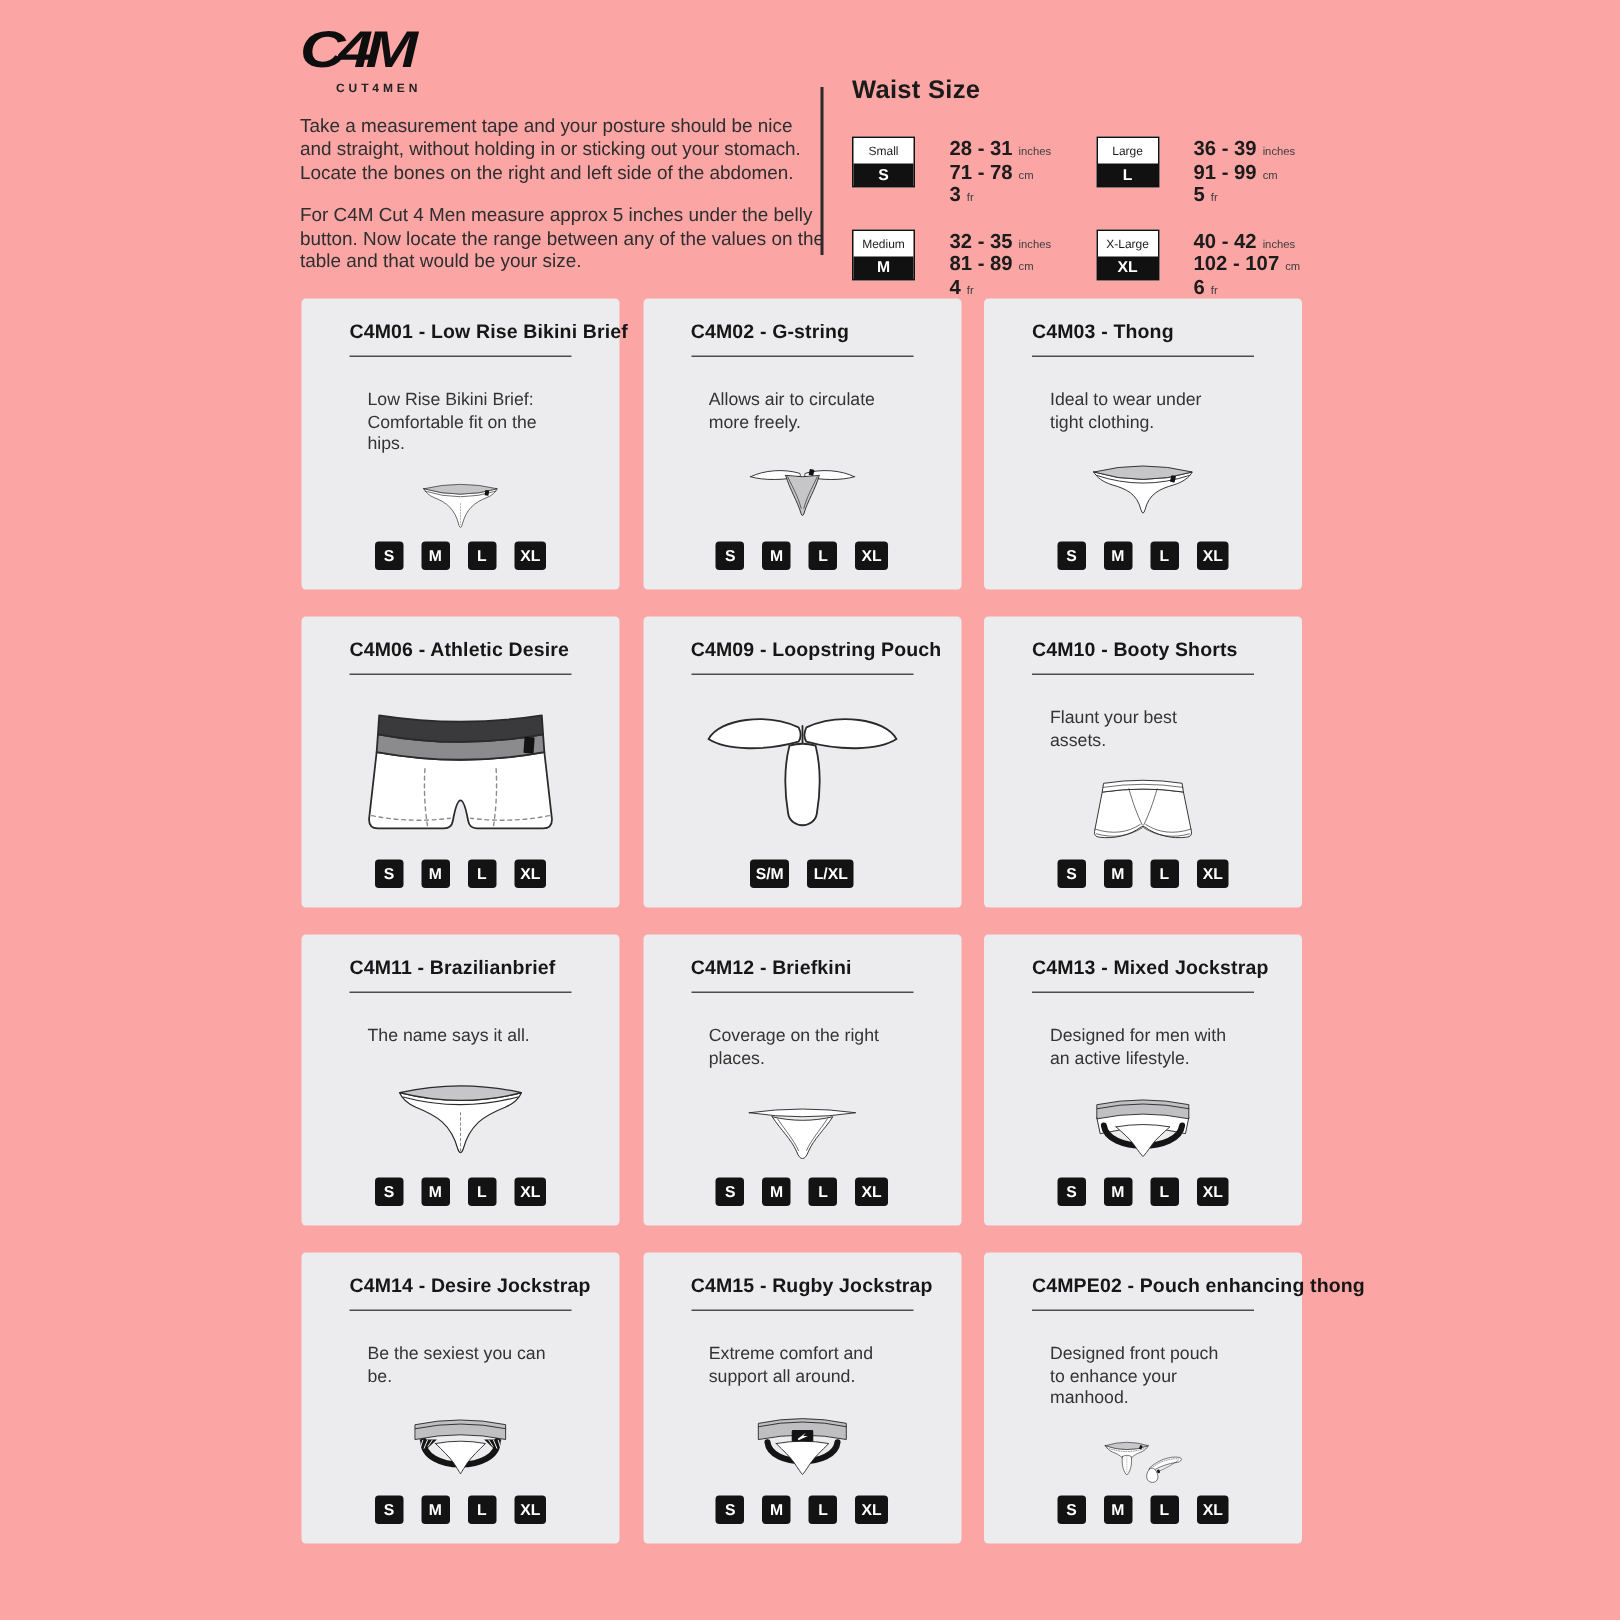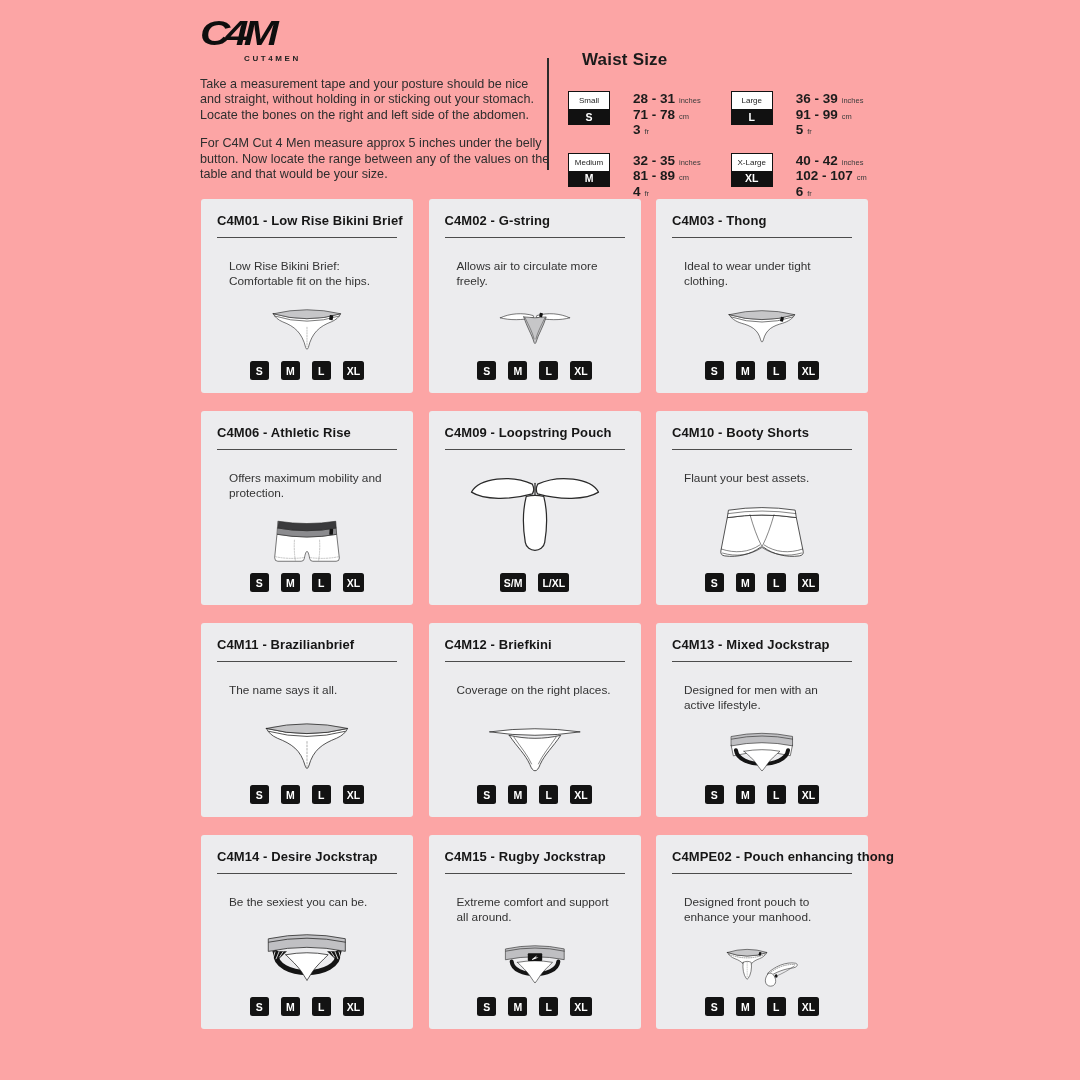--- a/index.html
+++ b/index.html
@@ -1,41 +1,41 @@
 <!DOCTYPE html>
 <html><head>
 <meta charset="utf-8">
 <style>
   html,body{margin:0;padding:0;background:#fff}
   .page{position:relative;width:1080px;height:1080px;background:#fca5a5;font-family:"Liberation Sans",sans-serif;overflow:hidden}
 
   
   .logo{position:absolute;left:200px;top:16px}
   .logo-text{font-size:42px;font-weight:800;font-style:italic;letter-spacing:-5px;color:#0e0e0e;line-height:1;transform:scaleY(.82);transform-origin:left top}
-  .logo-sub{font-size:8px;letter-spacing:2.6px;color:#222;margin:-4px 0 0 44px;font-weight:600}
+  .logo-sub{font-size:8px;letter-spacing:2.6px;color:#222;margin:-4px 0 0 24px;font-weight:600}
   .intro{position:absolute;left:200px;top:77px;width:352px;font-size:12.6px;line-height:15.4px;color:#2e2e2e}
   .intro p{margin:0 0 13px}
   .vdivider{position:absolute;left:547px;top:58px;width:2px;height:112px;background:#2b2b2b}
 
   
   .waist{position:absolute;left:568px;top:50px}
-  .waist-title{font-size:17px;font-weight:600;color:#1b1b1b;margin:0 14px 21px;letter-spacing:.2px}
+  .waist-title{font-size:17px;font-weight:600;color:#1b1b1b;margin:0 0 21px;letter-spacing:.2px}
   .waist-grid{display:grid;grid-template-rows:repeat(2,auto);grid-auto-flow:column;column-gap:30px;row-gap:13px}
   .ws-entry{display:flex;gap:23px}
   .ws-box{width:42px;height:34px;border:1.6px solid #111;display:flex;flex-direction:column;box-sizing:border-box;background:#fff}
   .ws-box-top{flex:1;display:flex;align-items:center;justify-content:center;font-size:8px;color:#1c1c1c}
   .ws-box-bottom{height:15px;background:#111;color:#fff;font-size:10.5px;font-weight:700;display:flex;align-items:center;justify-content:center}
   .ws-lines{display:flex;flex-direction:column;justify-content:space-between;padding:1px 0}
   .ws-line{display:flex;align-items:baseline;gap:4px;line-height:13.5px}
   .ws-num{font-size:13.5px;font-weight:600;color:#1c1c1c}
   .ws-unit{font-size:7.5px;color:#3c3c3c}
 
   
   .grid{position:absolute;left:201px;top:199px;display:grid;grid-template-columns:repeat(3,212px);grid-auto-rows:194px;column-gap:15.5px;row-gap:18px}
-  .card{background:#ececee;border-radius:3px;padding:14px 16px 13px;box-sizing:border-box;display:flex;flex-direction:column}
+  .card{background:#ececee;border-radius:3px;padding:14px 32px 13px;box-sizing:border-box;display:flex;flex-direction:column}
   .card-title{font-size:13px;font-weight:700;color:#161616;margin:0;letter-spacing:.1px;white-space:nowrap}
   .card-rule{height:1px;background:#4c4c4c;margin:9px 0}
   .card-desc{font-size:11.8px;line-height:14.5px;color:#333;margin:12px}
   .card-art{flex:1;min-height:0;display:flex;align-items:center;justify-content:center;padding:3px 0 5px}
   .card-art svg{max-height:100%}
   .card-sizes{display:flex;justify-content:center;gap:12px}
   .badge{min-width:19px;height:19px;padding:0 4px;background:#131313;color:#fff;font-size:10.5px;font-weight:700;display:flex;align-items:center;justify-content:center;border-radius:2.5px;box-sizing:border-box}
 </style>
 </head>
 <body>
@@ -210,23 +210,22 @@
       </div>
       <div class="card-sizes">
         <span class="badge">S</span>
         <span class="badge">M</span>
         <span class="badge">L</span>
         <span class="badge">XL</span>
       </div>
     </div>
 
     <div class="card">
-      <h3 class="card-title">C4M06 - Athletic Rise</h3>
-      <div class="card-rule"></div>
-      <p class="card-desc">Offers maximum mobility and protection.</p>
+      <h3 class="card-title">C4M06 - Athletic Desire</h3>
+      <div class="card-rule"></div>
       <div class="card-art">
         <svg width="144" viewBox="0 0 170 118">
             <g stroke="#2a2a2a" stroke-width="1.4" stroke-linejoin="round" stroke-linecap="round">
           <path d="M19,43 Q85,55 151,43 L157,96 Q157,103 150,103 L98,103 Q92,103 91,97 C89,86 87,81 85,81 C83,81 81,86 79,97 Q78,103 72,103 L20,103 Q13,103 13,96 Z" fill="#fff"></path>
           <path d="M57,56 C56,72 57,88 59,101" fill="none" stroke="#8a8a8a" stroke-dasharray="3,3" stroke-width="1.1"></path>
           <path d="M113,56 C114,72 113,88 111,101" fill="none" stroke="#8a8a8a" stroke-dasharray="3,3" stroke-width="1.1"></path>
           <path d="M15,93 Q45,99 77,95" fill="none" stroke="#8a8a8a" stroke-dasharray="3,3" stroke-width="1.1"></path>
           <path d="M155,93 Q125,99 93,95" fill="none" stroke="#8a8a8a" stroke-dasharray="3,3" stroke-width="1.1"></path>
           <path d="M20,29 Q85,41 150,29 L151,43 Q85,55 19,43 Z" fill="#8b8b8e"></path>
           <path d="M21,14 Q85,24 149,14 L150,29 Q85,41 20,29 Z" fill="#3a3a3c"></path>

